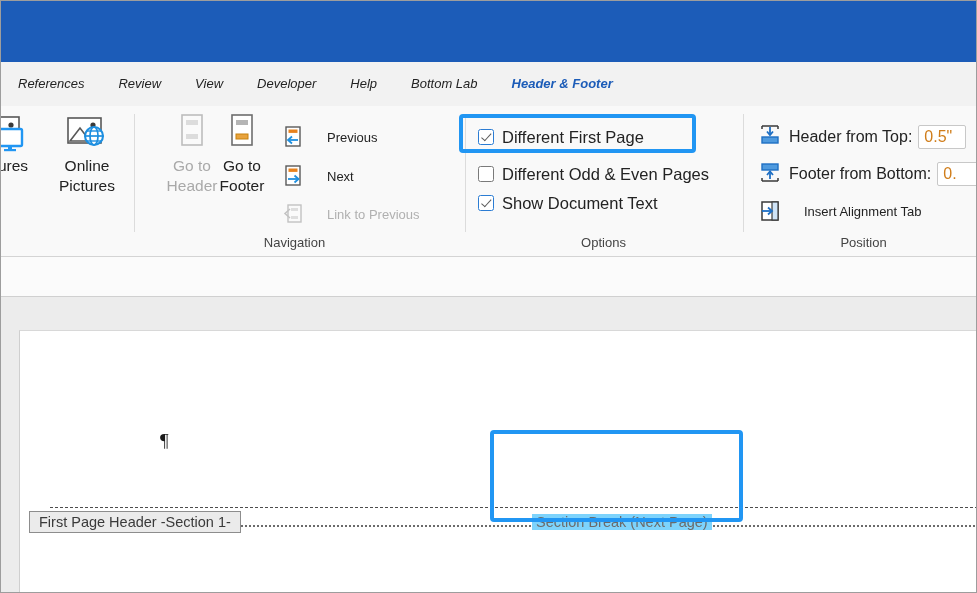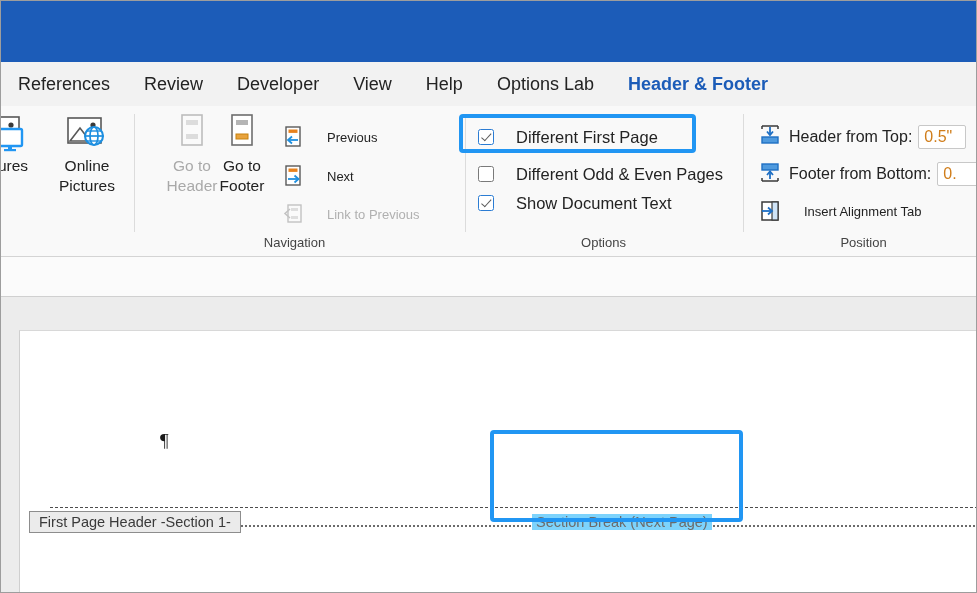--- a/index.html
+++ b/index.html
@@ -42,27 +42,28 @@
   }
   .tabs {
     position: absolute;
     left: 0; top: 0;
     height: 44px;
     display: flex;
     align-items: center;
   }
   .tab {
     position: relative;
-    font-size: 18px;
+    font-size: 13px;
     color: #232323;
     padding: 8px 17px;
     height: 44px;
     line-height: 44px;
     white-space: nowrap;
     cursor: default;
+    font-style: italic;
   }
   .tab.active {
     color: #1c5cb8;
     font-weight: bold;
   }
   .tab.active::after {
     content: "";
     position: absolute;
     left: 14px; right: 14px;
     bottom: 3px;
@@ -165,21 +166,21 @@
     position: absolute;
     left: 4.6px; top: 1.4px;
     width: 4px; height: 8.5px;
     border: solid #5a5a5a;
     border-width: 0 1.8px 1.8px 0;
     transform: rotate(42deg);
   }
   .cbrow .clbl {
     font-size: 16.5px;
     color: #232323;
-    margin-left: 22px;
+    margin-left: 8px;
     white-space: nowrap;
   }
 
   
   .spinrow {
     position: absolute;
     display: flex;
     align-items: center;
     height: 26px;
   }
@@ -290,24 +291,24 @@
 <body>
 
 <div id="app">
 
   <div class="titlebar"></div>
 
   <div class="tabstrip">
     <div class="tabs">
       <div class="tab">References</div>
       <div class="tab">Review</div>
+      <div class="tab">View</div>
       <div class="tab">Developer</div>
-      <div class="tab">View</div>
       <div class="tab">Help</div>
-      <div class="tab">Options Lab</div>
+      <div class="tab">Bottom Lab</div>
       <div class="tab active">Header &amp; Footer</div>
     </div>
   </div>
 
   <div class="ribbon">
 
     <div class="bigbtn" style="left:-30px;">
       <div class="glyph">
         <svg width="46" height="40" viewBox="0 0 46 40">
           <rect x="1" y="3" width="34" height="26" fill="#fff" stroke="#585858" stroke-width="1.6"></rect>

